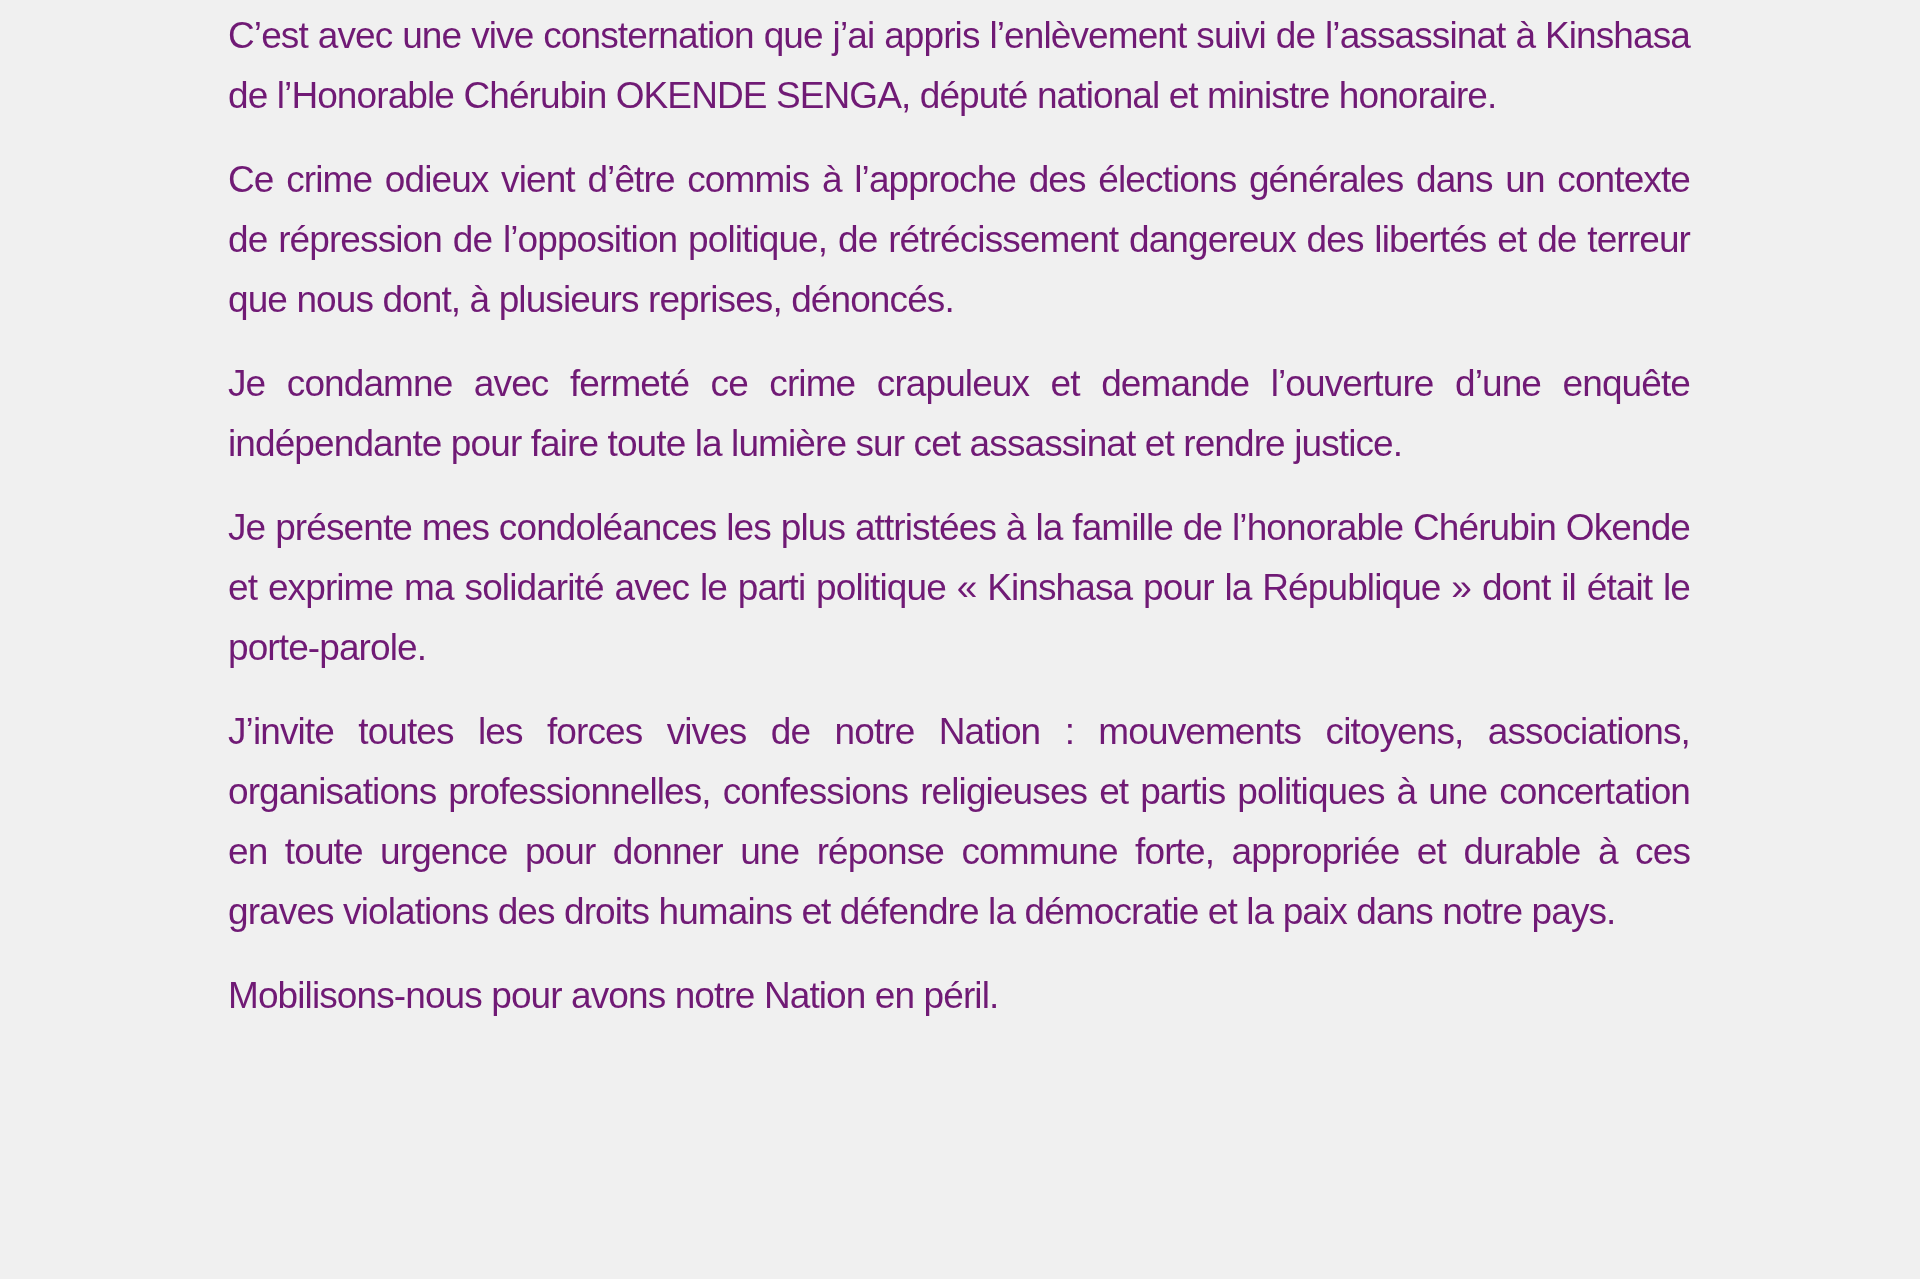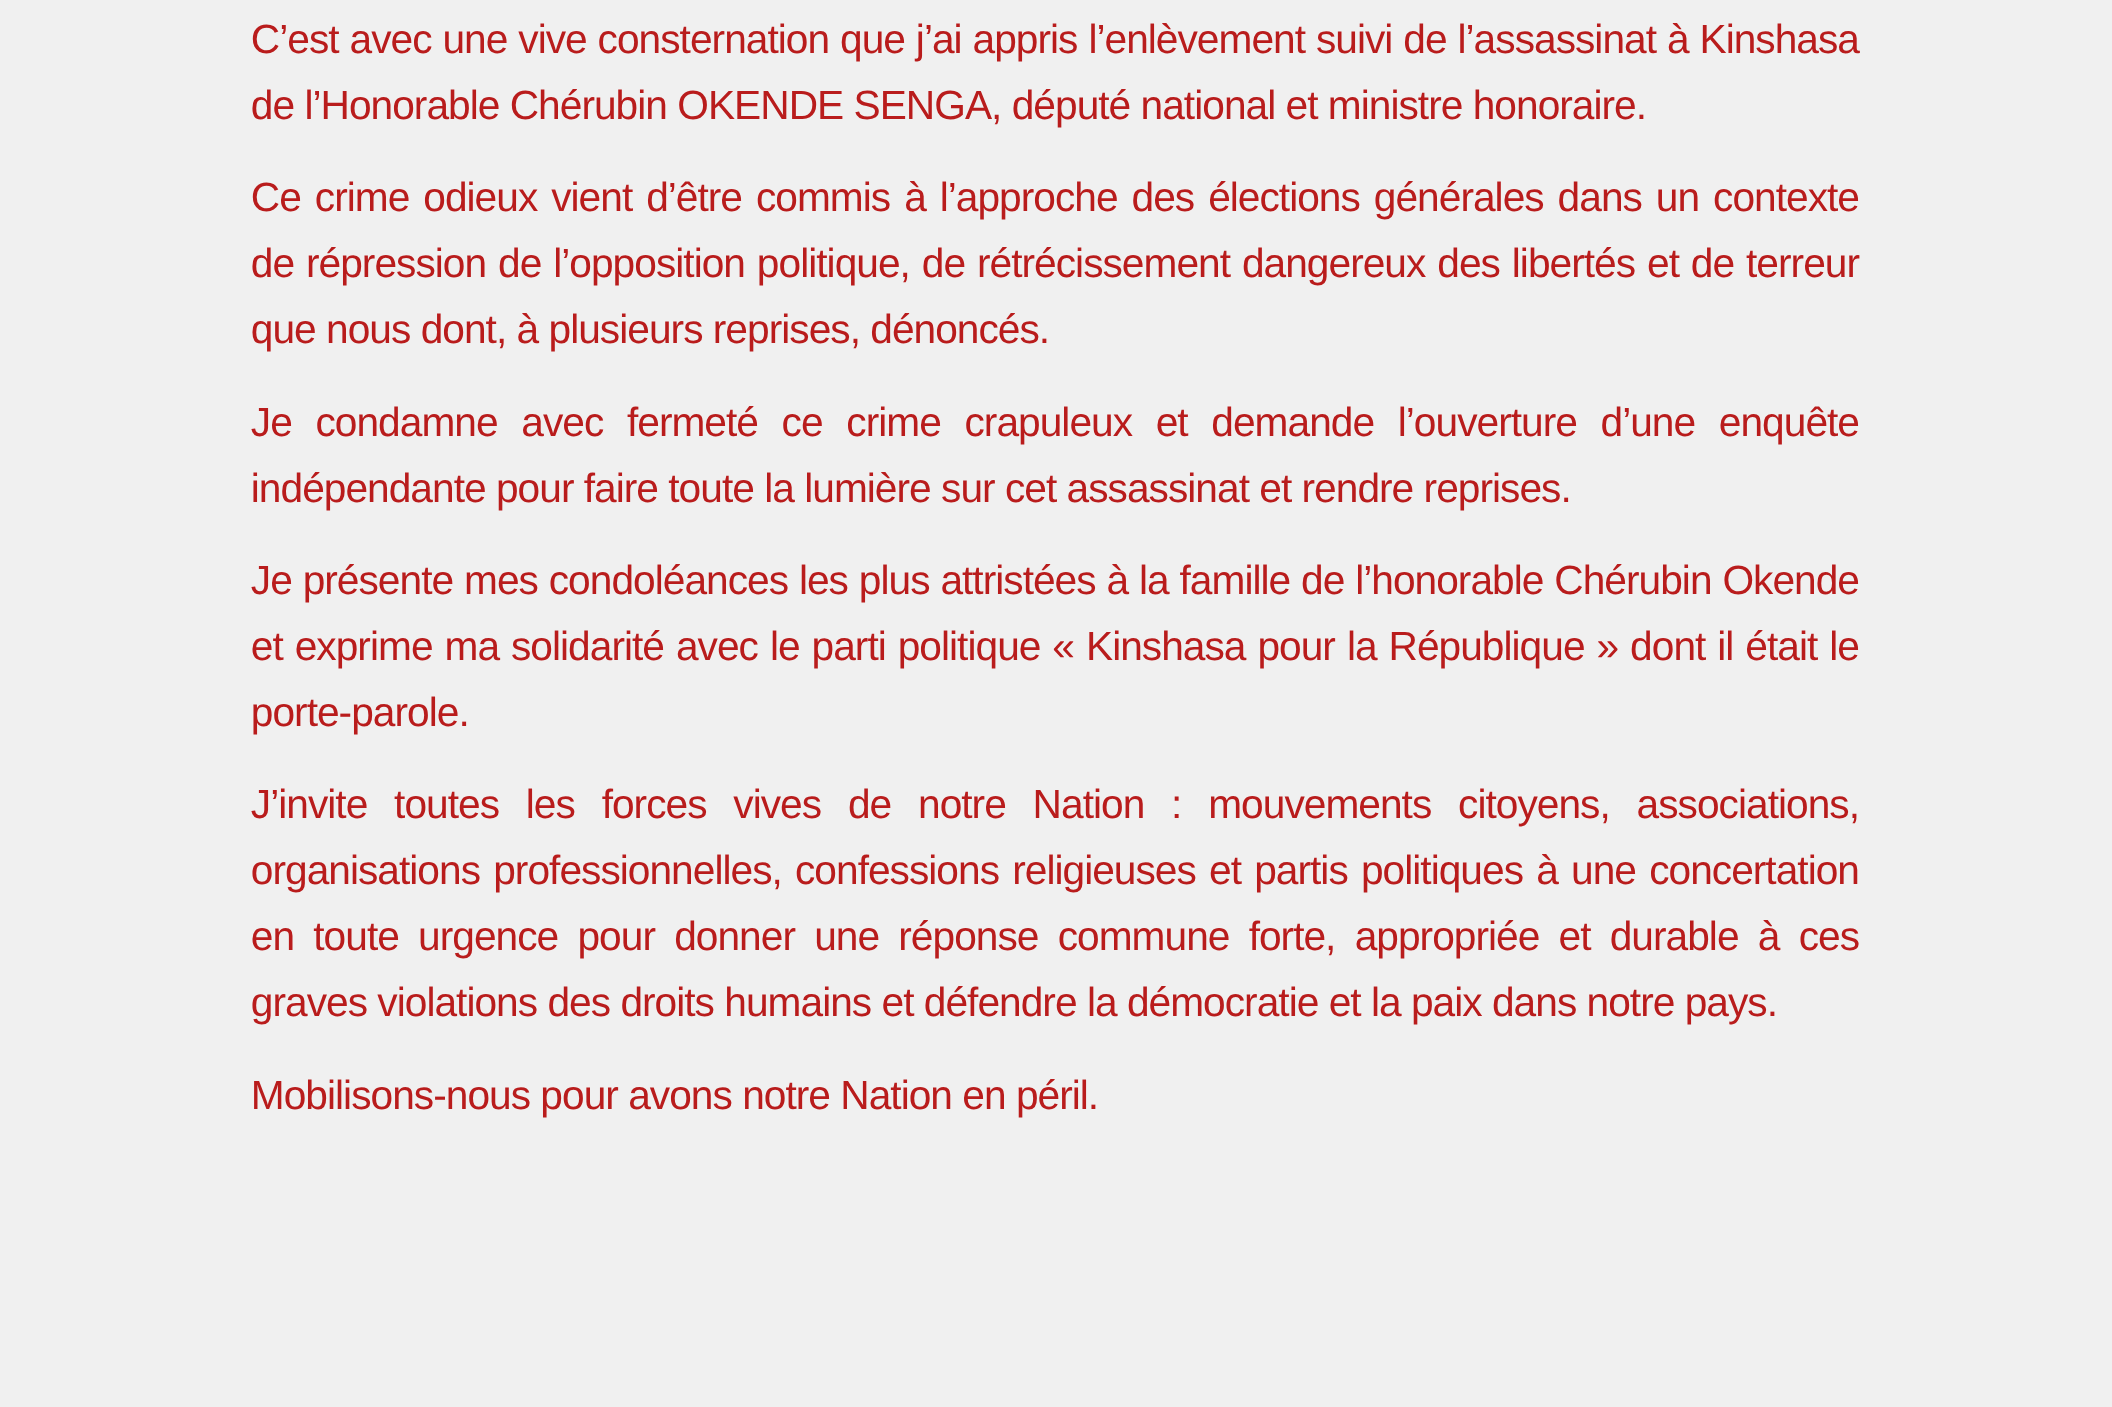--- a/index.html
+++ b/index.html
@@ -11,36 +11,36 @@
       width: 1920px;
       height: 1279px;
       overflow: hidden;
       position: relative;
     }
     .page {
       position: absolute;
       left: 228px;
       top: 6px;
       width: 1462px;
-      color: #b91c1c;
+      color: #701a75;
       font-family: "Liberation Sans", sans-serif;
       font-size: 37px;
       line-height: 60px;
       letter-spacing: -0.9px;
       word-spacing: 0px;
     }
     .para {
       margin: 0 0 24px 0;
       text-align: justify;
       text-align-last: left;
     }
   </style>
 </head>
 <body>
 
 <div class="page">
   <p class="para">C’est avec une vive consternation que j’ai appris l’enlèvement suivi de l’assassinat à Kinshasa de l’Honorable Chérubin OKENDE SENGA, député national et ministre honoraire.</p>
   <p class="para">Ce crime odieux vient d’être commis à l’approche des élections générales dans un contexte de répression de l’opposition politique, de rétrécissement dangereux des libertés et de terreur que nous dont, à plusieurs reprises, dénoncés.</p>
-  <p class="para">Je condamne avec fermeté ce crime crapuleux et demande l’ouverture d’une enquête indépendante pour faire toute la lumière sur cet assassinat et rendre reprises.</p>
+  <p class="para">Je condamne avec fermeté ce crime crapuleux et demande l’ouverture d’une enquête indépendante pour faire toute la lumière sur cet assassinat et rendre justice.</p>
   <p class="para">Je présente mes condoléances les plus attristées à la famille de l’honorable Chérubin Okende et exprime ma solidarité avec le parti politique « Kinshasa pour la République » dont il était le porte-parole.</p>
   <p class="para">J’invite toutes les forces vives de notre Nation : mouvements citoyens, associations, organisations professionnelles, confessions religieuses et partis politiques à une concertation en toute urgence pour donner une réponse commune forte, appropriée et durable à ces graves violations des droits humains et défendre la démocratie et la paix dans notre pays.</p>
   <p class="para">Mobilisons-nous pour avons notre Nation en péril.</p>
 </div>
 
 </body></html>

